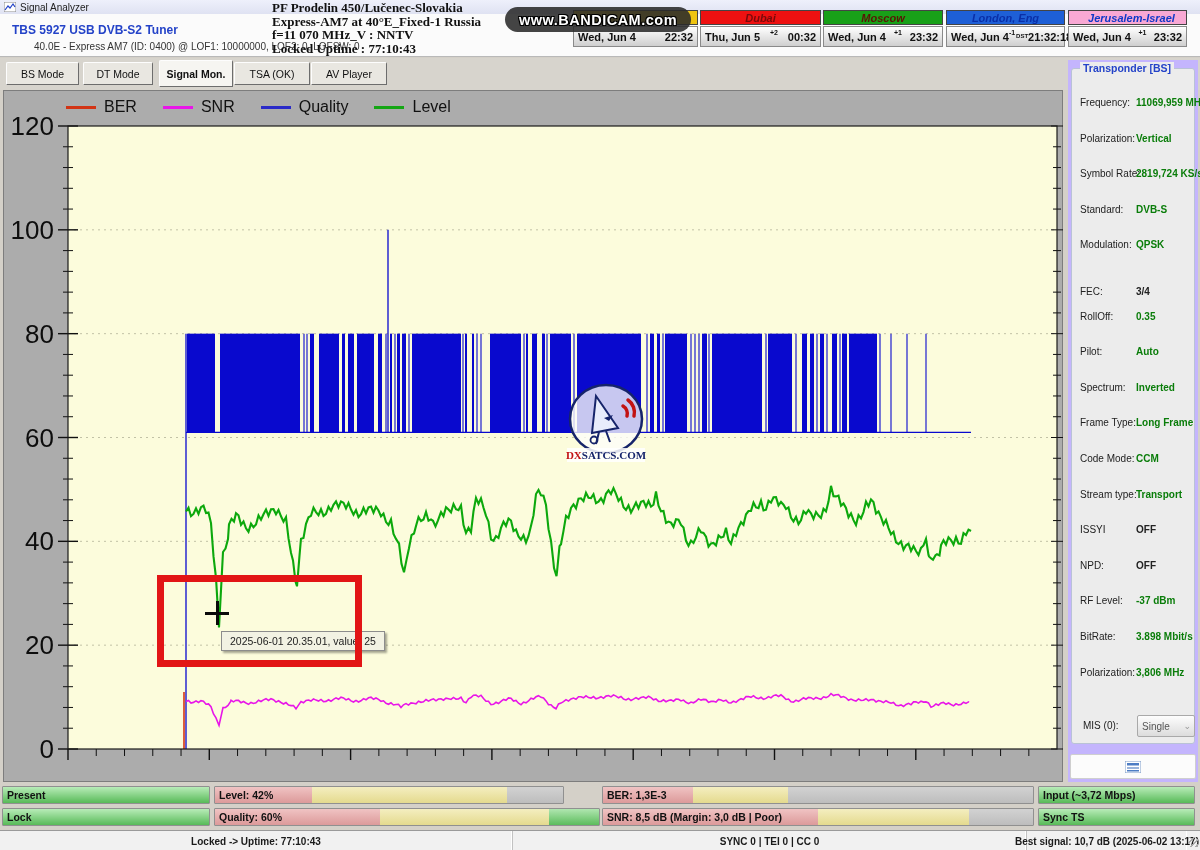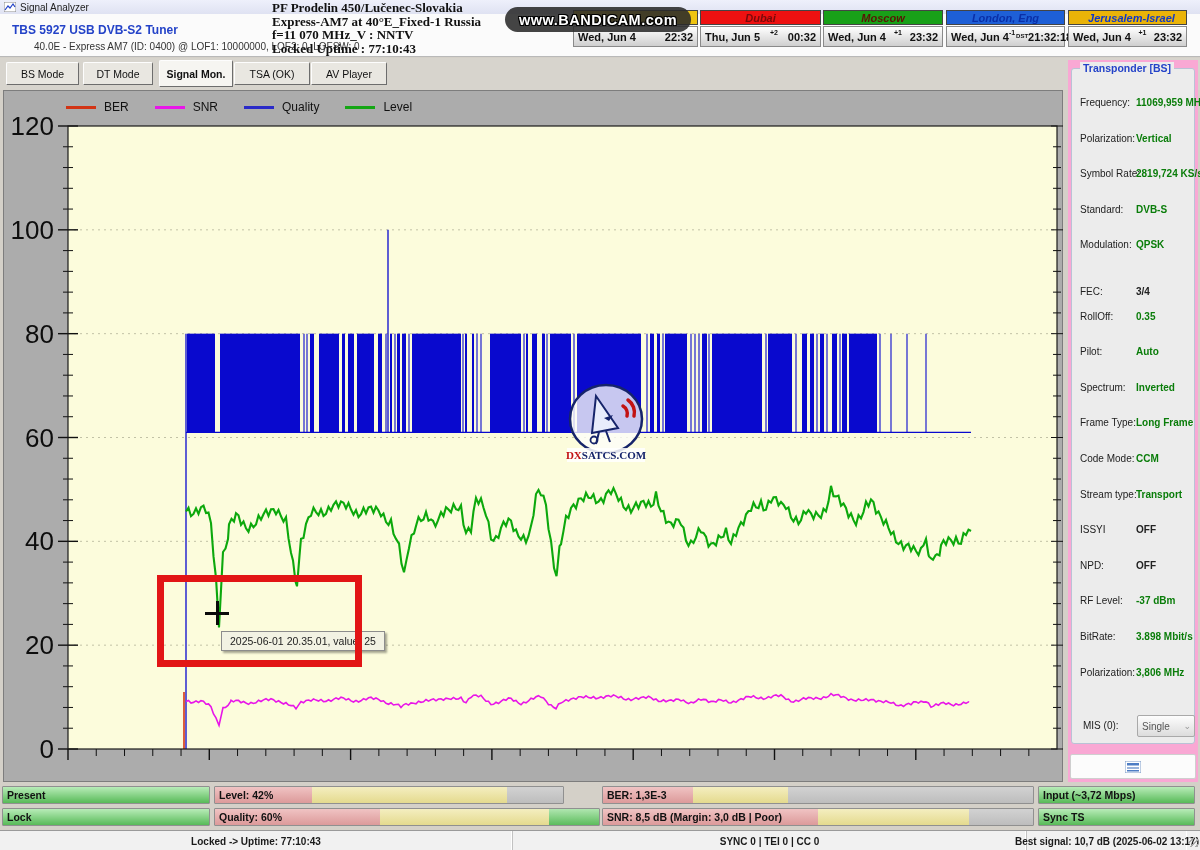--- a/index.html
+++ b/index.html
@@ -27,34 +27,34 @@
     text-shadow:-1px -1px 0 #000, 1px -1px 0 #000, -1px 1px 0 #000, 1px 1px 0 #000; }
 
   
   #tabbar { position:absolute; left:0; top:58px; width:1200px; height:32px; background:#d7d4cd; }
   .tab { position:absolute; top:4px; height:23px; background:#e9e7e1; border:1px solid #6d6d6d; border-top-color:#fdfdfd; border-left-color:#fdfdfd; border-radius:2px 2px 0 0; font-size:10.5px; color:#111; display:flex; align-items:center; justify-content:center; cursor:pointer; }
   .tab.active { background:#f6f5f1; top:2px; height:27px; font-weight:bold; z-index:2; }
 
   
   #chart-panel { position:absolute; left:3px; top:90px; width:1060px; height:692px; background:#acacac; border:1px solid #7d7d7d; }
   #legend { position:absolute; left:62px; top:5px; height:22px; display:flex; align-items:center; gap:26px; }
-  .leg-item { display:flex; align-items:center; gap:8px; font-size:12px; color:#111; }
+  .leg-item { display:flex; align-items:center; gap:8px; font-size:16px; color:#111; }
   .leg-swatch { width:30px; height:3px; }
   #chart-svg { position:absolute; left:0; top:0; }
 
   
   #dxsatcs { position:absolute; left:566px; top:382px; width:80px; height:84px; z-index:12; }
   #crosshair { position:absolute; left:205px; top:601px; width:24px; height:24px; z-index:14; }
   #crosshair:before { content:""; position:absolute; left:11px; top:0; width:3px; height:24px; background:#0a0a0a; }
   #crosshair:after { content:""; position:absolute; left:0; top:11px; width:24px; height:3px; background:#0a0a0a; }
   #tooltip { position:absolute; left:221px; top:631px; height:20px; padding:2px 8px; background:#f2f2e3; border:1px solid #8c8c8c; box-shadow:2px 2px 2px rgba(0,0,0,0.35); font-size:10.5px; color:#222; white-space:nowrap; z-index:15; display:flex; align-items:center; }
   #anno-rect { position:absolute; left:157px; top:575px; width:205px; height:92px; border:7px solid #e21515; z-index:20; }
 
   
-  #right-panel { position:absolute; left:1068px; top:60px; width:130px; height:722px; background:#f9a8d4;padding-left:32px; }
+  #right-panel { position:absolute; left:1068px; top:60px; width:130px; height:722px; background:#c4b5fd;padding-left:32px; }
   #tp-box { position:absolute; left:3px; top:8px; width:124px; height:676px; border:1px solid #b9c2d6; border-radius:3px; background:#ececec; }
   #tp-title { position:absolute; left:8px; top:-7px; background:#ececec; padding:0 3px; font-size:10.5px; font-weight:bold; color:#2443c8; }
   .tp-row { position:absolute; left:0; width:124px; height:14px; }
   .tp-label { position:absolute; left:8px; font-size:10px; color:#222; }
   .tp-value { position:absolute; left:64px; font-size:10px; font-weight:bold; color:#0a7d0a; white-space:nowrap; }
   .tp-value.dark { color:#222; }
   #mis-row { position:absolute; left:3px; top:646px; width:124px; height:22px; }
   #mis-label { position:absolute; left:8px; top:5px; font-size:10px; color:#222; }
   #mis-select { position:absolute; left:62px; top:0; width:58px; height:22px; background:linear-gradient(#fdfdfd,#dcdcdc); border:1px solid #a9a9a9; border-radius:2px; font-size:10px; color:#555; display:flex; align-items:center; padding:0 4px; cursor:pointer; }
   #mis-chev { position:absolute; right:3px; color:#999; font-size:9px; }
@@ -124,21 +124,21 @@
         </div>
         <div class="clock" style="left: 946px; width: 119px;">
           <div class="chead" style="background: rgb(30, 95, 214); color: rgb(10, 47, 168);">London, Eng</div>
           <div class="cval">
             <span class="cdate">Wed, Jun 4</span>
             <span class="coff"><span>-1</span><span class="cdst">DST</span></span>
             <span class="ctime">21:32:18</span>
           </div>
         </div>
         <div class="clock" style="left: 1068px; width: 119px;">
-          <div class="chead" style="background: #eab308; color: rgb(16, 56, 200); padding-left: 8px;">Jerusalem-Israel</div>
+          <div class="chead" style="background: #f9a8d4; color: rgb(16, 56, 200); padding-left: 8px;">Jerusalem-Israel</div>
           <div class="cval">
             <span class="cdate">Wed, Jun 4</span>
             <span class="coff"><span>+1</span></span>
             <span class="ctime">23:32</span>
           </div>
         </div>
       </div>
     <div id="bandicam">www.BANDICAM.com</div>
   </div>
 

